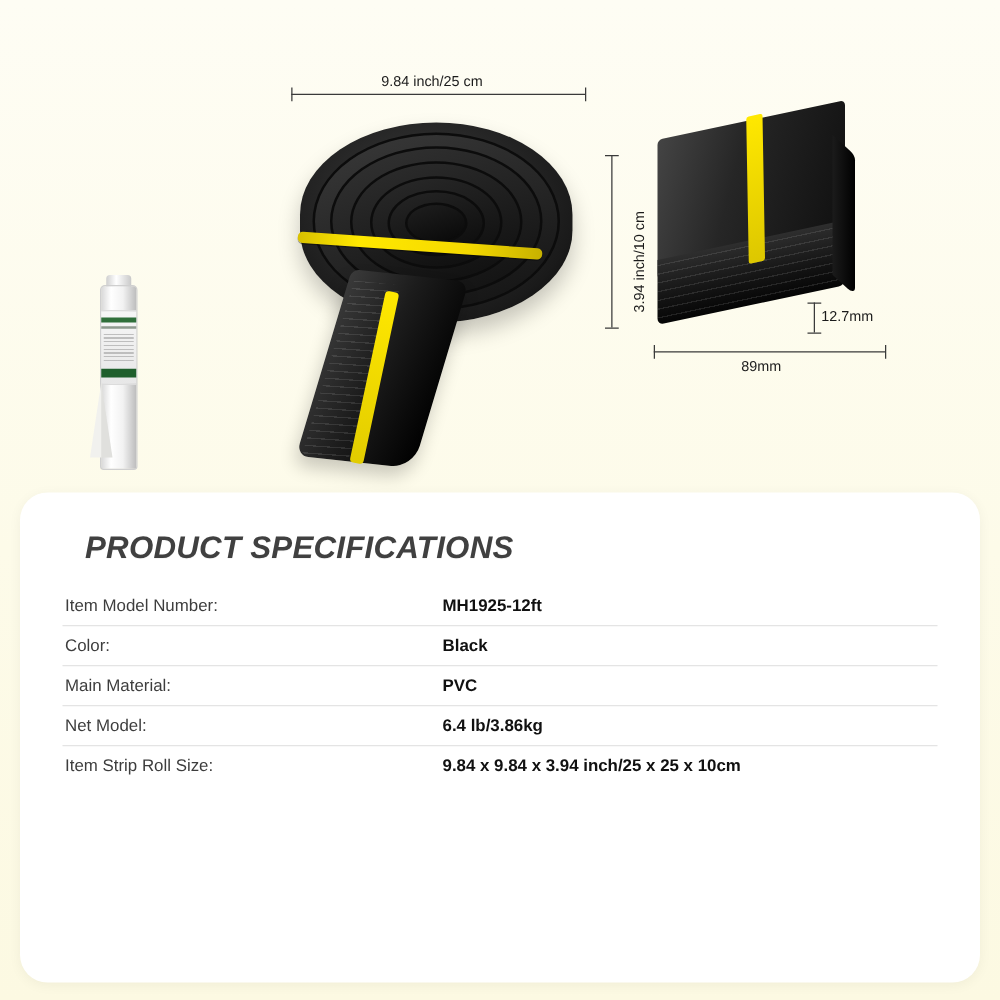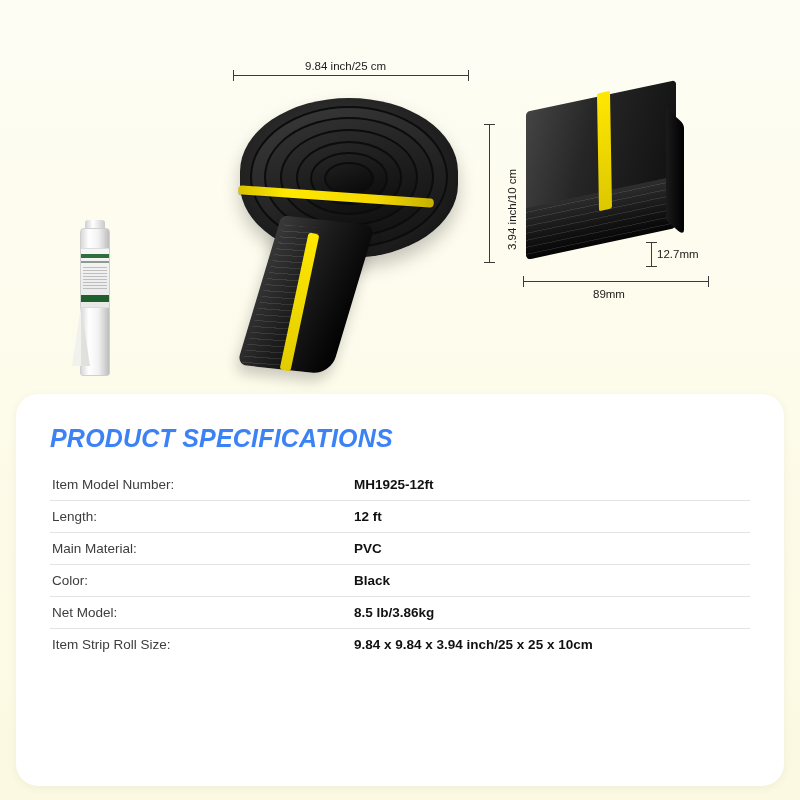--- a/index.html
+++ b/index.html
@@ -274,24 +274,24 @@
     background: #ffffff;
     border-radius: 22px;
     box-shadow: 0 2px 10px rgba(0,0,0,0.05);
     box-sizing: border-box;
     padding: 30px 34px 0 34px;
   }
   .spec-title {
     font-size: 25px;
     font-weight: bold;
     font-style: italic;
-    color: #3b82f6;
+    color: #404040;
     letter-spacing: .2px;
     font-family: "Liberation Sans", sans-serif;
-    margin: 0 0 16px 0;
+    margin: 0 0 16px 18px;
     text-shadow: 0 1px 0 rgba(0,0,0,0.04);
   }
   table.spec {
     width: 700px;
     border-collapse: collapse;
     table-layout: fixed;
   }
   table.spec td {
     padding: 8px 0 8px 2px;
     font-size: 13.5px;
@@ -375,34 +375,30 @@
 
   <div class="spec-card">
     <div class="spec-title">PRODUCT SPECIFICATIONS</div>
     <table class="spec">
       <tbody>
         <tr>
           <td class="k">Item Model Number:</td>
           <td class="v">MH1925-12ft</td>
         </tr>
         <tr>
-          <td class="k">Length:</td>
-          <td class="v">12 ft</td>
+          <td class="k">Color:</td>
+          <td class="v">Black</td>
         </tr>
         <tr>
           <td class="k">Main Material:</td>
           <td class="v">PVC</td>
         </tr>
         <tr>
-          <td class="k">Color:</td>
-          <td class="v">Black</td>
-        </tr>
-        <tr>
           <td class="k">Net Model:</td>
-          <td class="v">8.5 lb/3.86kg</td>
+          <td class="v">6.4 lb/3.86kg</td>
         </tr>
         <tr>
           <td class="k">Item Strip Roll Size:</td>
           <td class="v">9.84 x 9.84 x 3.94 inch/25 x 25 x 10cm</td>
         </tr>
       </tbody>
     </table>
   </div>
 
 </div>

